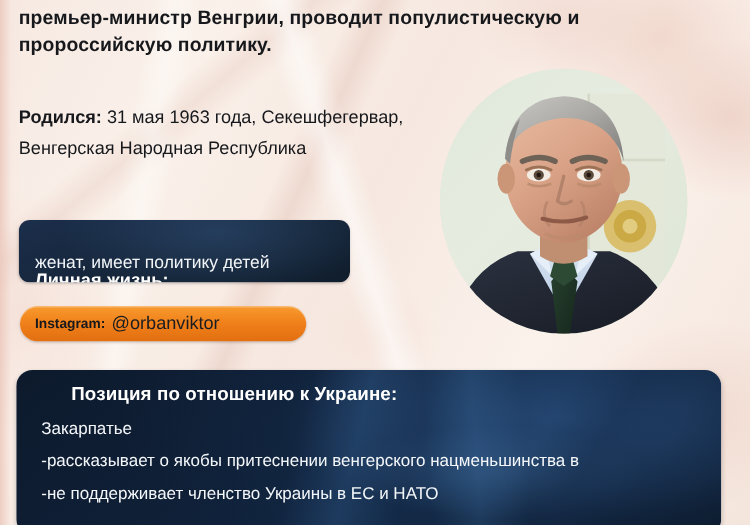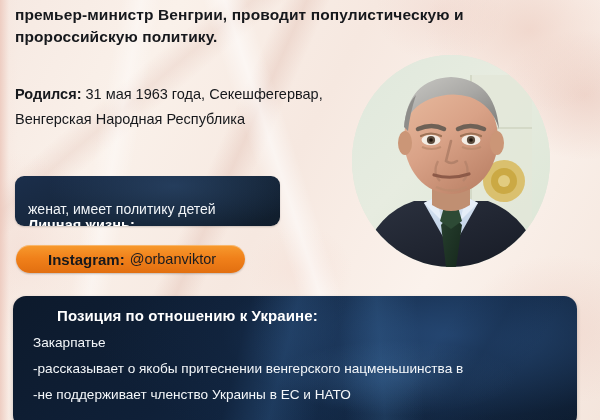--- a/index.html
+++ b/index.html
@@ -123,25 +123,24 @@
     border-radius: 14px;
     background: linear-gradient(180deg, #f79a2e 0%, #f0801a 48%, #e26f10 100%);
     box-shadow: 0 1px 2px rgba(0,0,0,.22), inset 0 1px 0 rgba(255,255,255,.30);
     display: flex;
     align-items: center;
     padding-left: 12px;
     box-sizing: border-box;
     white-space: nowrap;
   }
   .pill-instagram .ig-label {
-    font-size: 15px;
+    font-size: 11px;
     font-weight: 700;
     color: #16181c;
     margin-right: 5px;
-    margin-left: 20px;
   }
   .pill-instagram .ig-handle {
     font-size: 14.5px;
     font-weight: 400;
     color: #1a1c20;
   }
 
   
   .portrait {
     position: absolute;

